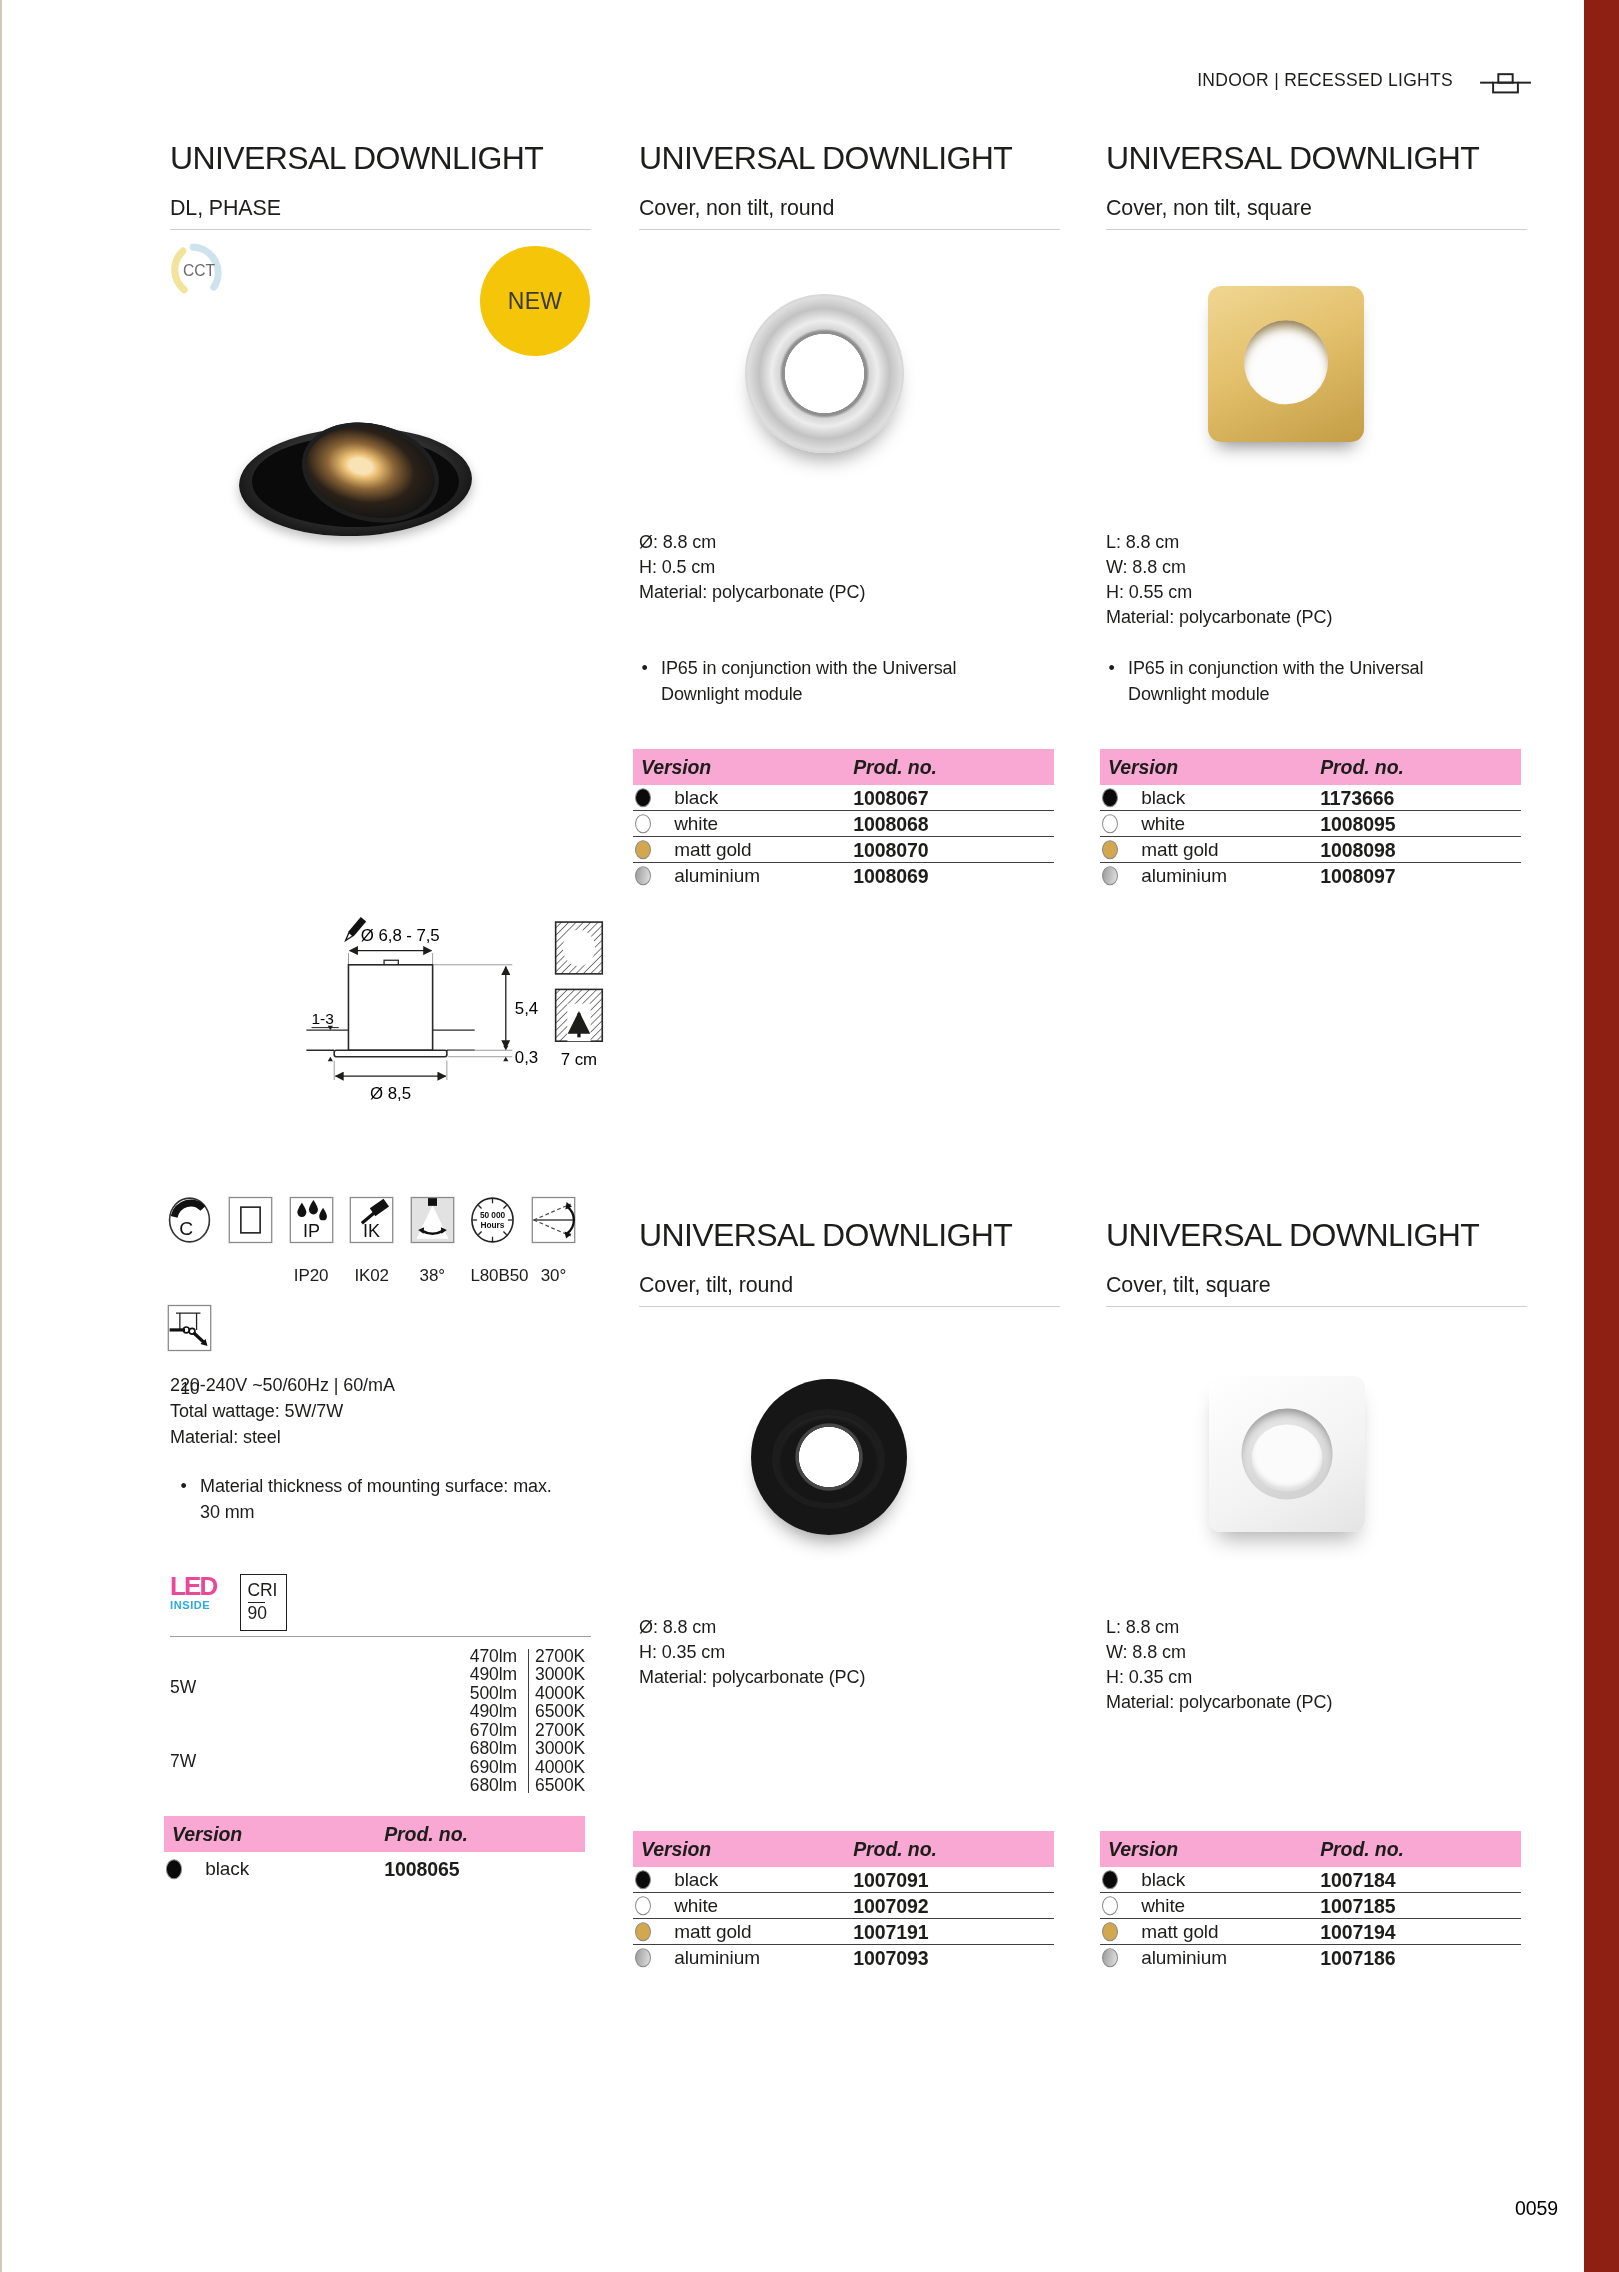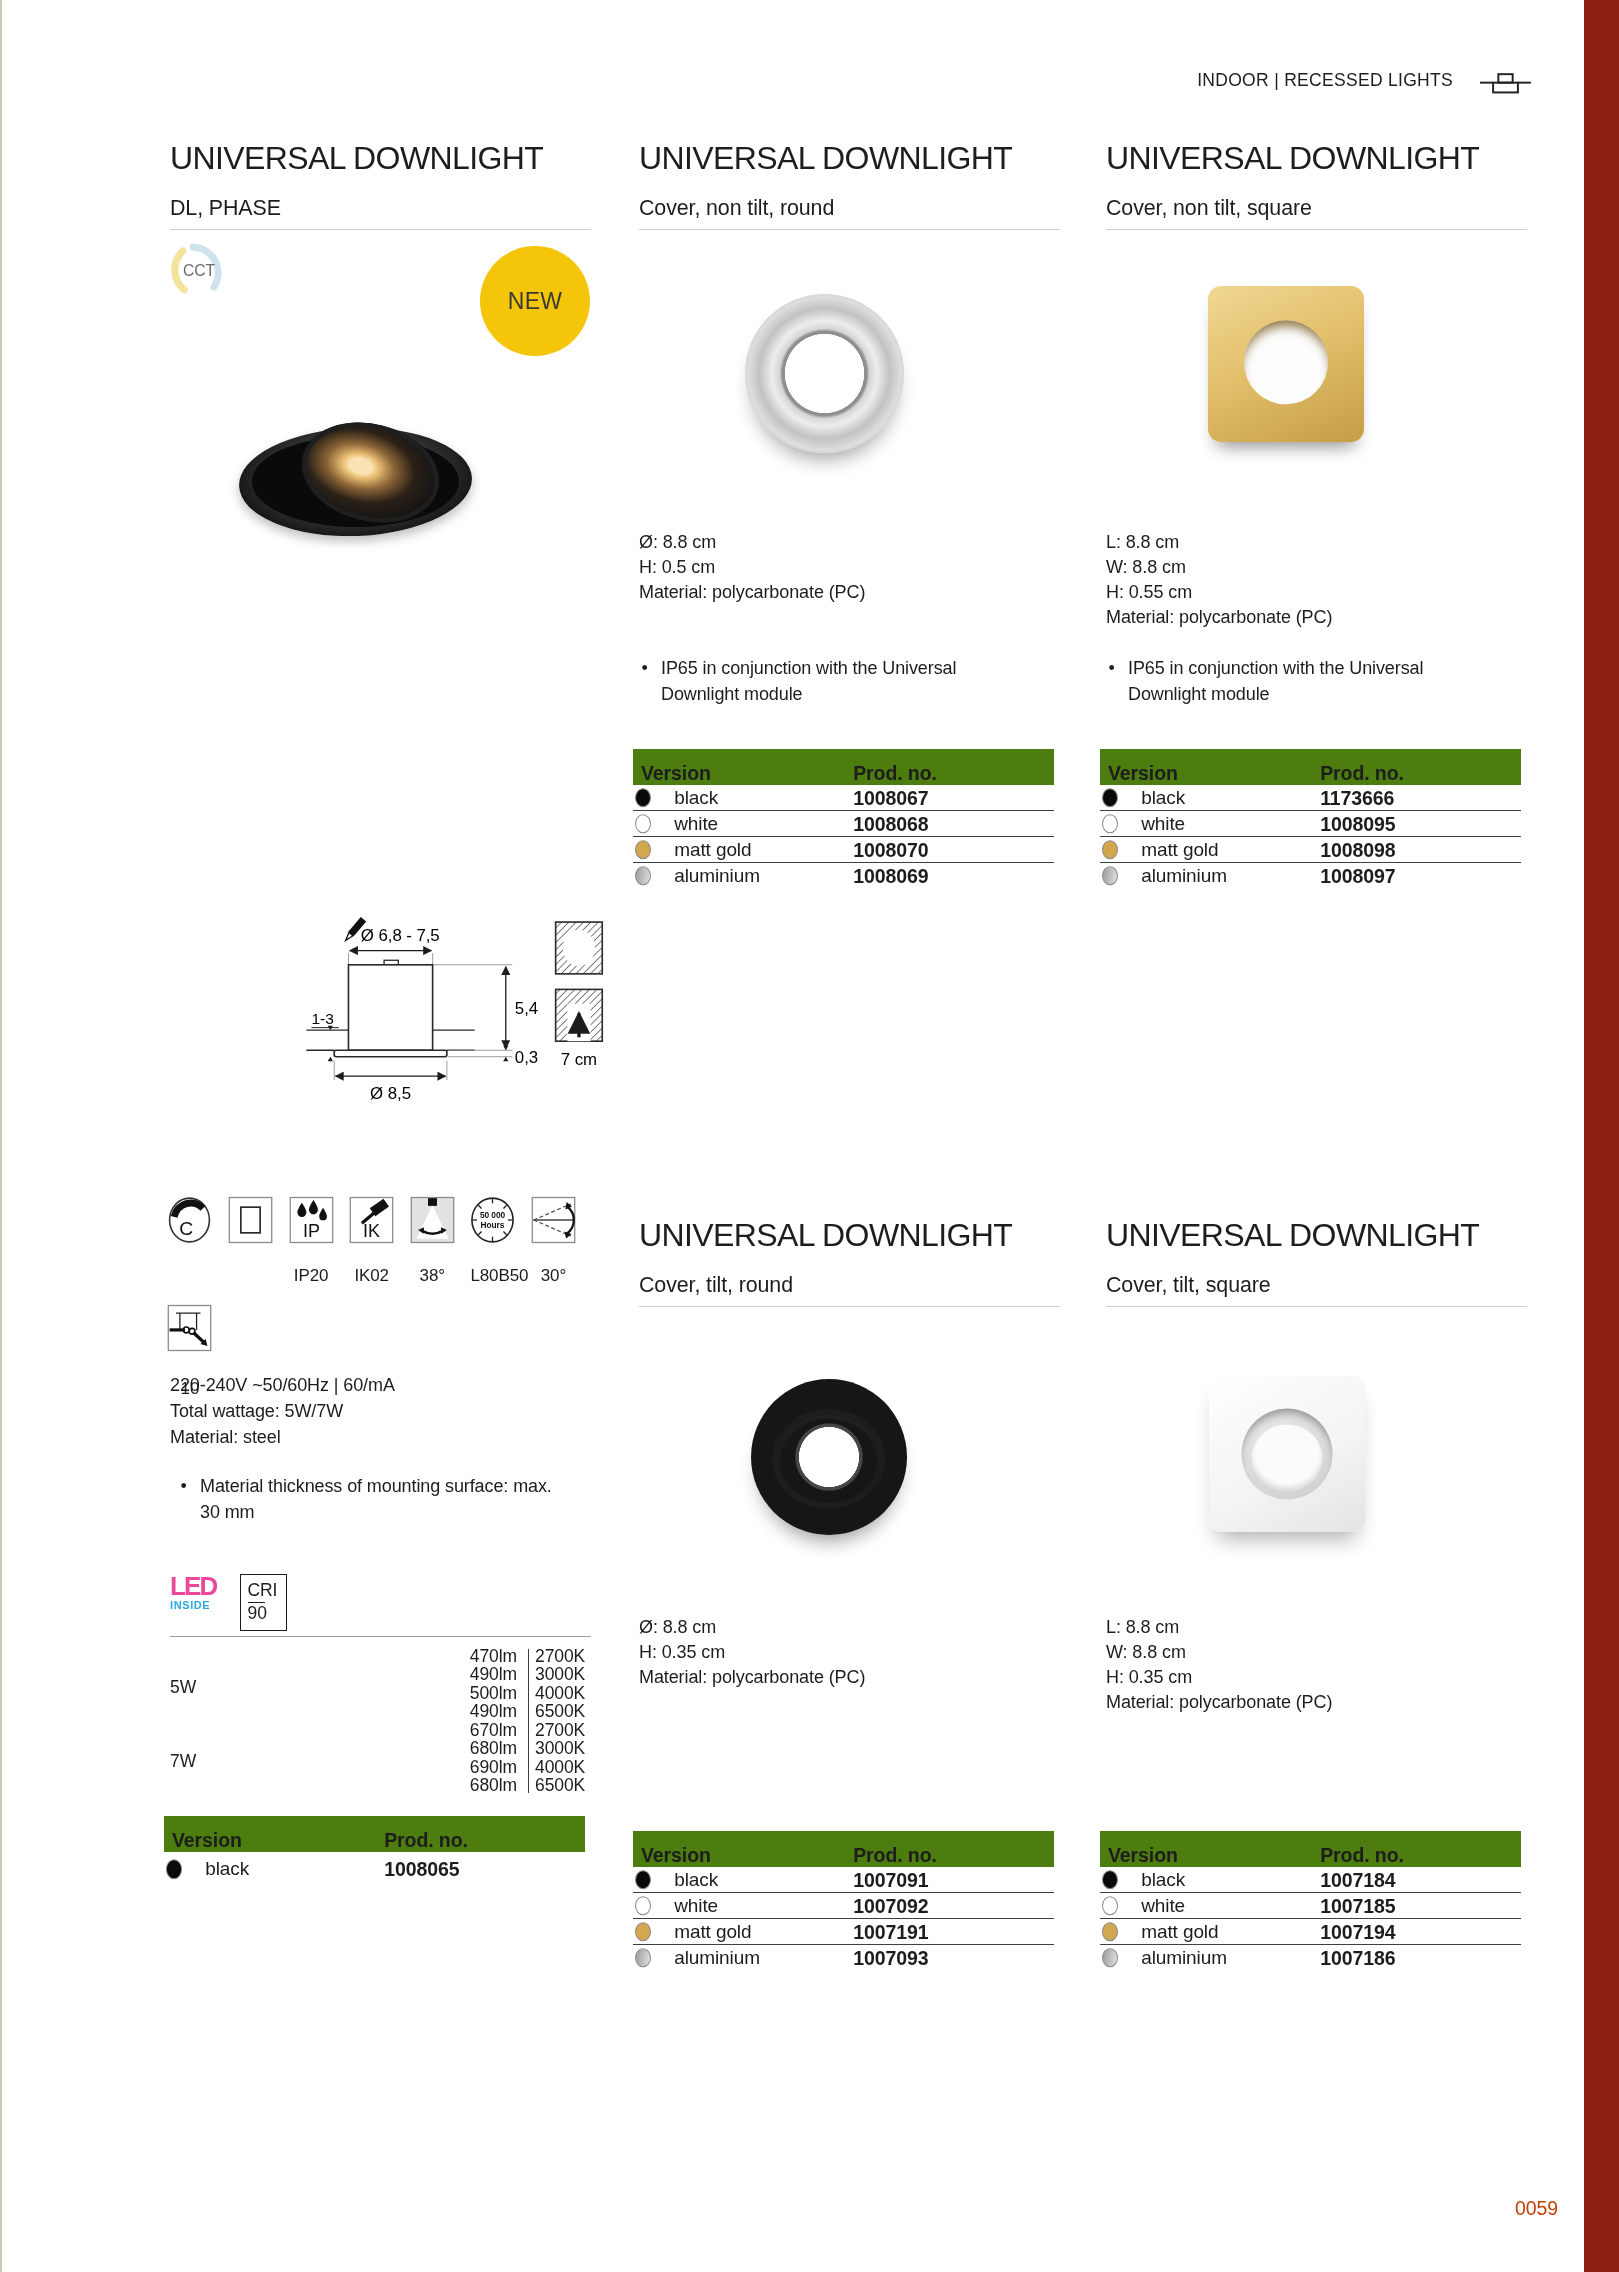--- a/index.html
+++ b/index.html
@@ -9,21 +9,21 @@
     letter-spacing:-0.1px;overflow:hidden;
   }
   .red-bar{position:absolute;right:0;top:0;width:36px;height:2273px;background:#8d2013;}
   .left-edge{position:absolute;left:0;top:0;width:1.9px;height:2273px;background:#cfc8bb;}
 
   .breadcrumb{position:absolute;top:70px;left:999px;width:454px;text-align:right;
     font-size:17.5px;letter-spacing:0.3px;color:#1d1d1b;}
   .hdr-icon{position:absolute;left:1480px;top:67px;}
 
   .page-num{position:absolute;top:2197px;left:1297px;width:261px;text-align:right;
-    font-size:19.5px;color:#c2410c;}
+    font-size:19.5px;color:#000000;}
 
   .col{position:absolute;width:421px;}
   .sec-title{font-size:32px;line-height:34px;white-space:nowrap;letter-spacing:-0.6px;}
   .sec-sub{font-size:21.4px;line-height:26px;margin-top:20px;}
   .sec-rule{border:0;border-top:1.3px solid #cfcfcf;margin:8.4px 0 0 0;width:421px;}
 
   
   .cct-badge{position:absolute;left:0;top:101px;width:58px;height:58px;}
   .cct-text{position:absolute;left:0;top:0;width:58px;height:58px;display:flex;align-items:center;justify-content:center;
     font-size:15.6px;color:#6a6a6a;letter-spacing:0;}
@@ -92,22 +92,22 @@
   .lumen{position:absolute;width:421px;height:149px;font-size:17.5px;}
   .lumen .watt{position:absolute;left:0;}
   .lumrows{position:absolute;left:220px;top:0;width:201px;}
   .lumrow{height:18.5px;display:flex;align-items:center;}
   .lm{width:127px;text-align:right;}
   .kv{margin-left:18px;}
   .lumdivider{position:absolute;left:358px;top:1.9px;height:144px;border-left:1.3px solid #3f3f3f;}
 
   
   .vtable{position:absolute;width:421px;}
-  .vhead{position:relative;background:#4d7c0f;height:36px;display:flex;align-items:flex-end;
-    font-weight:700;font-size:19.5px;}
+  .vhead{position:relative;background:#f9a8d4;height:36px;display:flex;align-items:center;
+    font-weight:700;font-size:19.5px;font-style:italic;}
   .vhead .h1{margin-left:7.8px;}
   .vhead .h2{position:absolute;left:220px;}
   .vrow{position:relative;height:25px;border-bottom:1px solid #3f3f3f;}
   .vrow:last-child{border-bottom:0;}
   .vtable.single .vrow{height:34px;border-bottom:0;}
   .swatch{position:absolute;left:1.3px;top:50%;transform:translateY(-50%);
     width:14.3px;height:17.5px;border-radius:50%;border:0.6px solid #8a8a8a;background:#999;}
   .vlabel{position:absolute;left:41px;top:50%;transform:translateY(-50%);font-size:19px;}
   .vprod{position:absolute;left:220px;top:50%;transform:translateY(-50%);font-size:19.5px;font-weight:700;}
 

